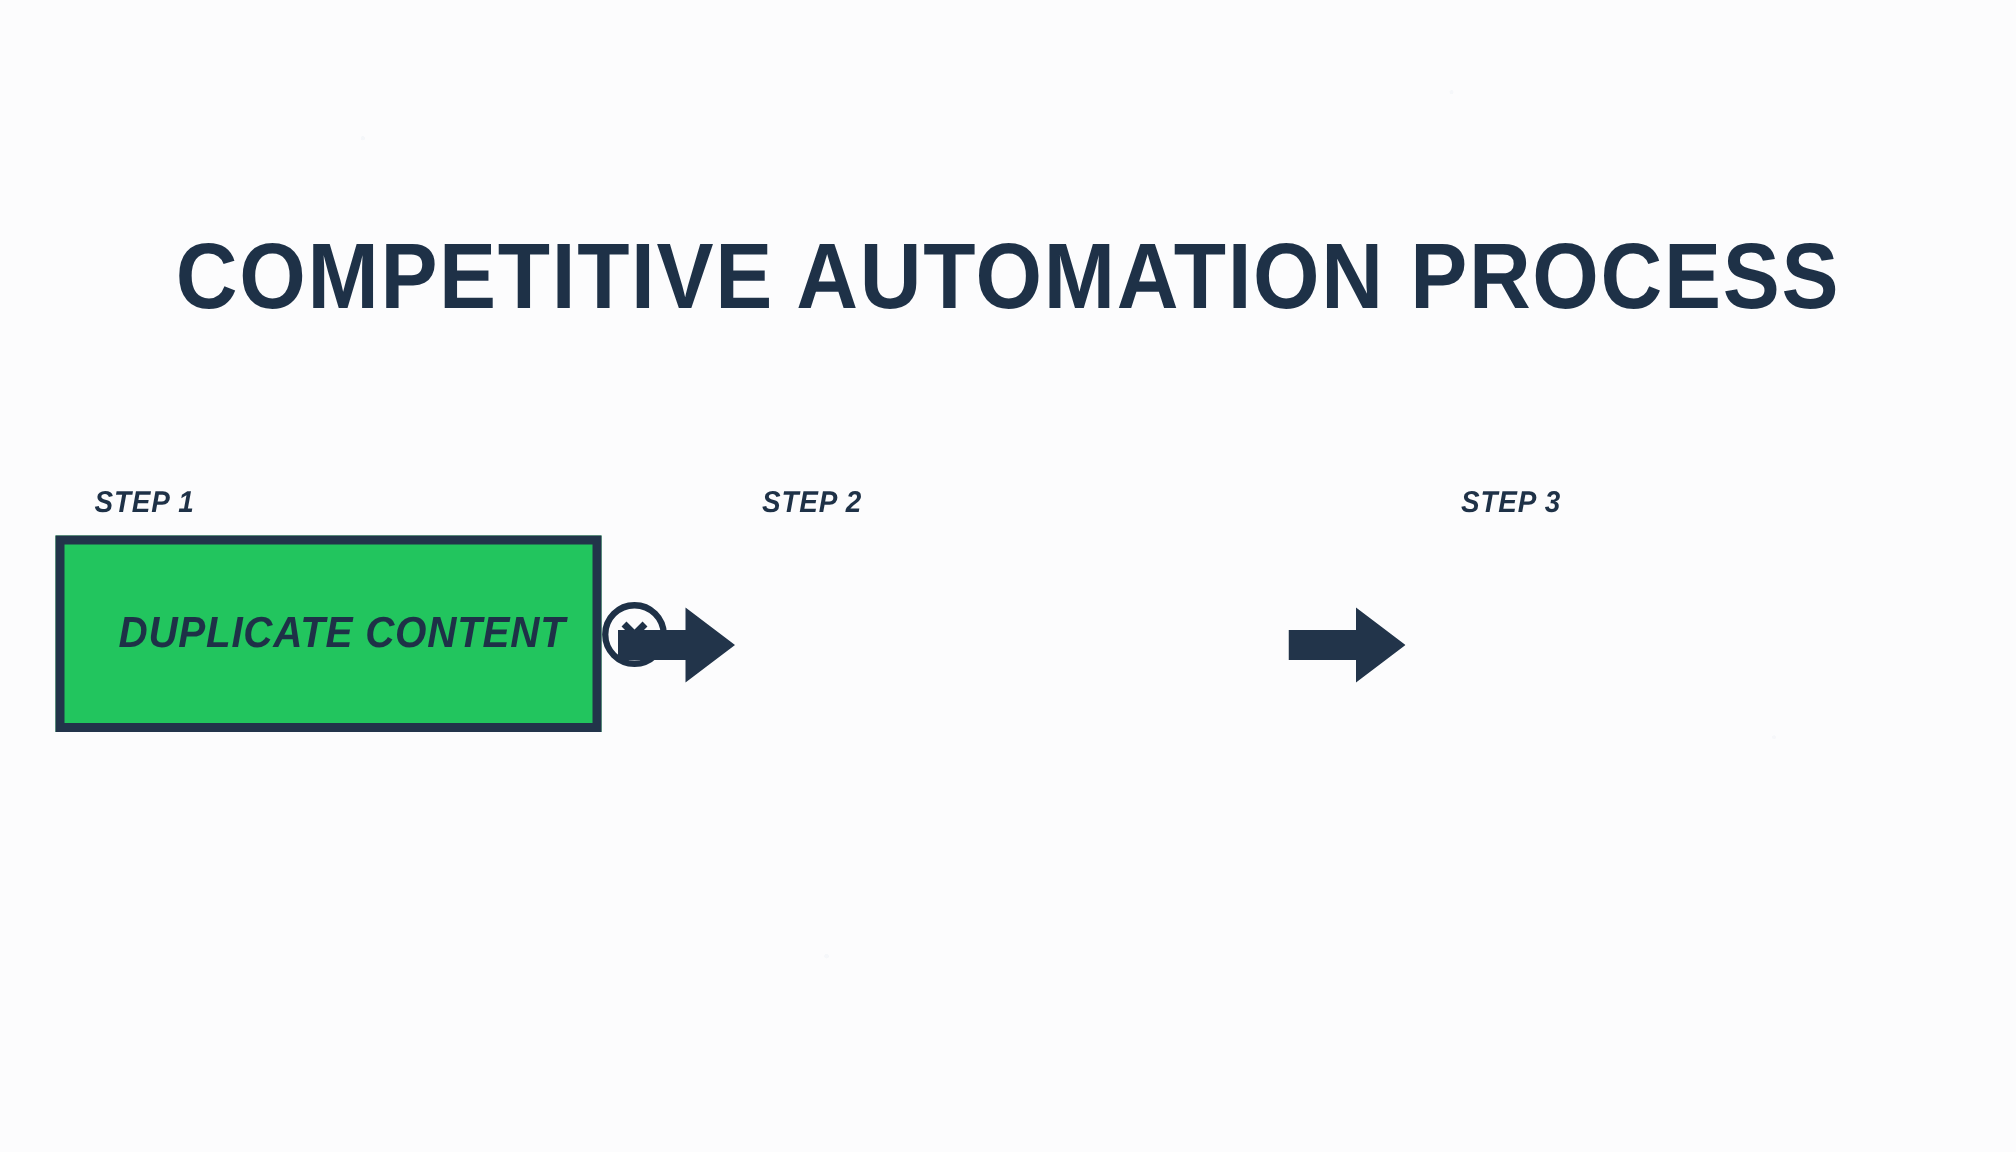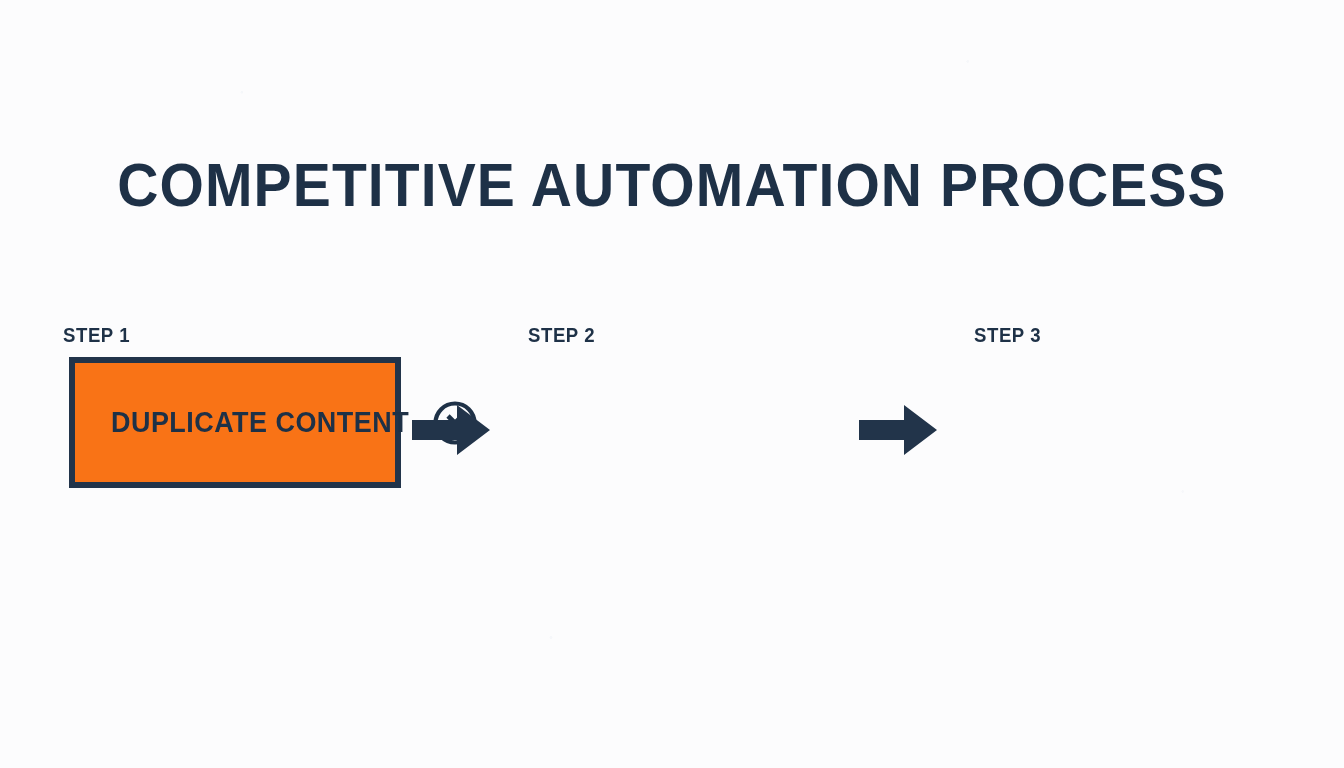--- a/index.html
+++ b/index.html
@@ -57,29 +57,30 @@
     white-space: nowrap;
   }
 
   
   .flow {
     position: absolute;
     top: 325px;
     left: 0;
     width: 1344px;
     height: 175px;
+    font-style: italic;
   }
 
   .step {
     position: absolute;
     top: 0;
     height: 175px;
   }
   .step-1 { left: 37px;  width: 364px; }
-  .step-2 { left: 502px; width: 346px; }
+  .step-2 { left: 482px; width: 346px; }
   .step-3 { left: 948px; width: 319px; }
 
   .step-label {
     position: absolute;
     top: 0;
     left: 26px;
     color: #1e3147;
     font-family: "Liberation Sans Narrow", "Liberation Sans", sans-serif;
     font-size: 20px;
     font-weight: 700;
@@ -91,26 +92,25 @@
   }
 
   .step-box {
     position: absolute;
     top: 32px;
     left: 0;
     right: 0;
     height: 131px;
     box-sizing: border-box;
     border: 6px solid #22344a;
-    background: #f97316;
+    background: #22c55e;
     display: flex;
     align-items: center;
     justify-content: flex-start;
     padding: 0 26px 0 36px;
-    margin-left: 32px;
   }
 
   .step-text {
     color: #1e3147;
     font-family: "Liberation Sans Narrow", "Liberation Sans", sans-serif;
     font-size: 29px;
     font-weight: 700;
     letter-spacing: .5px;
     line-height: 1;
     transform: scaleX(0.93);

